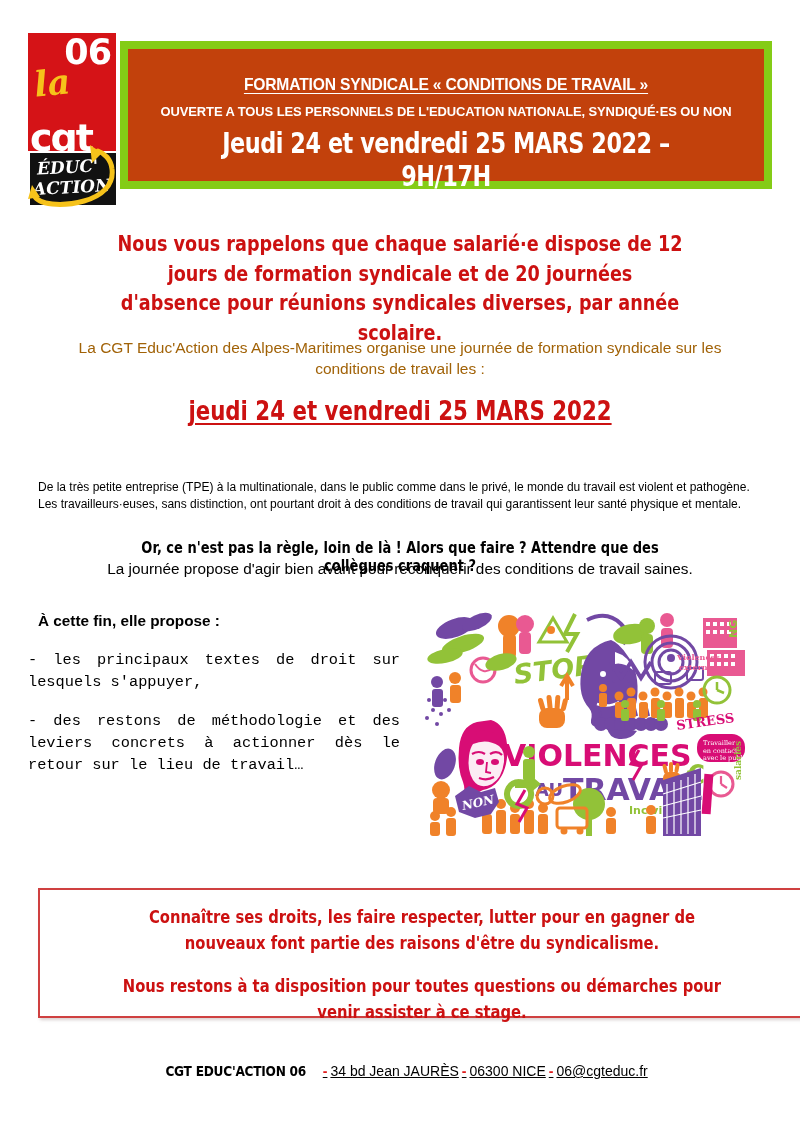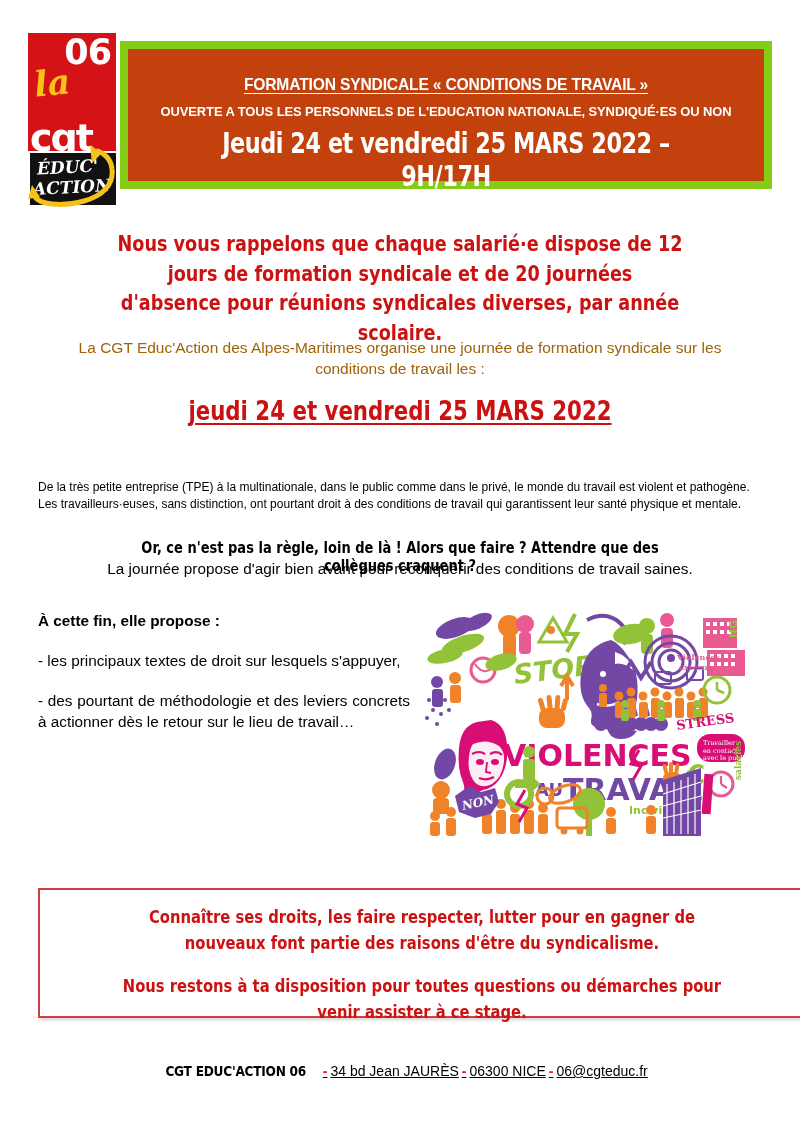--- a/index.html
+++ b/index.html
@@ -212,22 +212,23 @@
 
   .propose-title {
     position: absolute;
     left: 38px; top: 612px;
     font-weight: bold;
     font-size: 15.3px;
     text-align: center;
   }
   .bullets {
     position: absolute;
-    left: 38px; top: 650px;
+    left: 28px; top: 650px;
     width: 372px;
+    font-family: Liberation Mono, monospace;
   }
   .bullet {
     text-align: justify;
     font-size: 15.3px;
     line-height: 1.42;
     margin-bottom: 18px;
   }
 
   
   .illus {
@@ -326,21 +327,21 @@
   <div class="date-red">jeudi 24 et vendredi 25 MARS 2022</div>
 
   <div class="para-tpe">De la très petite entreprise (TPE) à la multinationale, dans le public comme dans le privé, le monde du travail est violent et pathogène. Les travailleurs·euses, sans distinction, ont pourtant droit à des conditions de travail qui garantissent leur santé physique et mentale.</div>
 
   <div class="question-bold">Or, ce n'est pas la règle, loin de là ! Alors que faire ? Attendre que des collègues craquent ?</div>
   <div class="question-sub">La journée propose d'agir bien avant pour reconquérir des conditions de travail saines.</div>
 
   <div class="propose-title">À cette fin, elle propose :</div>
   <div class="bullets">
     <div class="bullet">- les principaux textes de droit sur lesquels s'appuyer,</div>
-    <div class="bullet">- des pourtant de méthodologie et des leviers concrets à actionner dès le retour sur le lieu de travail…</div>
+    <div class="bullet">- des restons de méthodologie et des leviers concrets à actionner dès le retour sur le lieu de travail…</div>
   </div>
 
   <div class="illus">
     <svg width="332" height="232" viewBox="0 0 332 232">
       <rect width="332" height="232" fill="#ffffff"></rect>
       <g opacity="0.95">
 
         <ellipse cx="40" cy="24" rx="20" ry="9" fill="#6b3fa0" transform="rotate(-20 40 24)"></ellipse>
         <ellipse cx="62" cy="18" rx="16" ry="7" fill="#6b3fa0" transform="rotate(-25 62 18)"></ellipse>
         <ellipse cx="48" cy="40" rx="22" ry="8" fill="#8dbf2e" transform="rotate(-18 48 40)"></ellipse>

